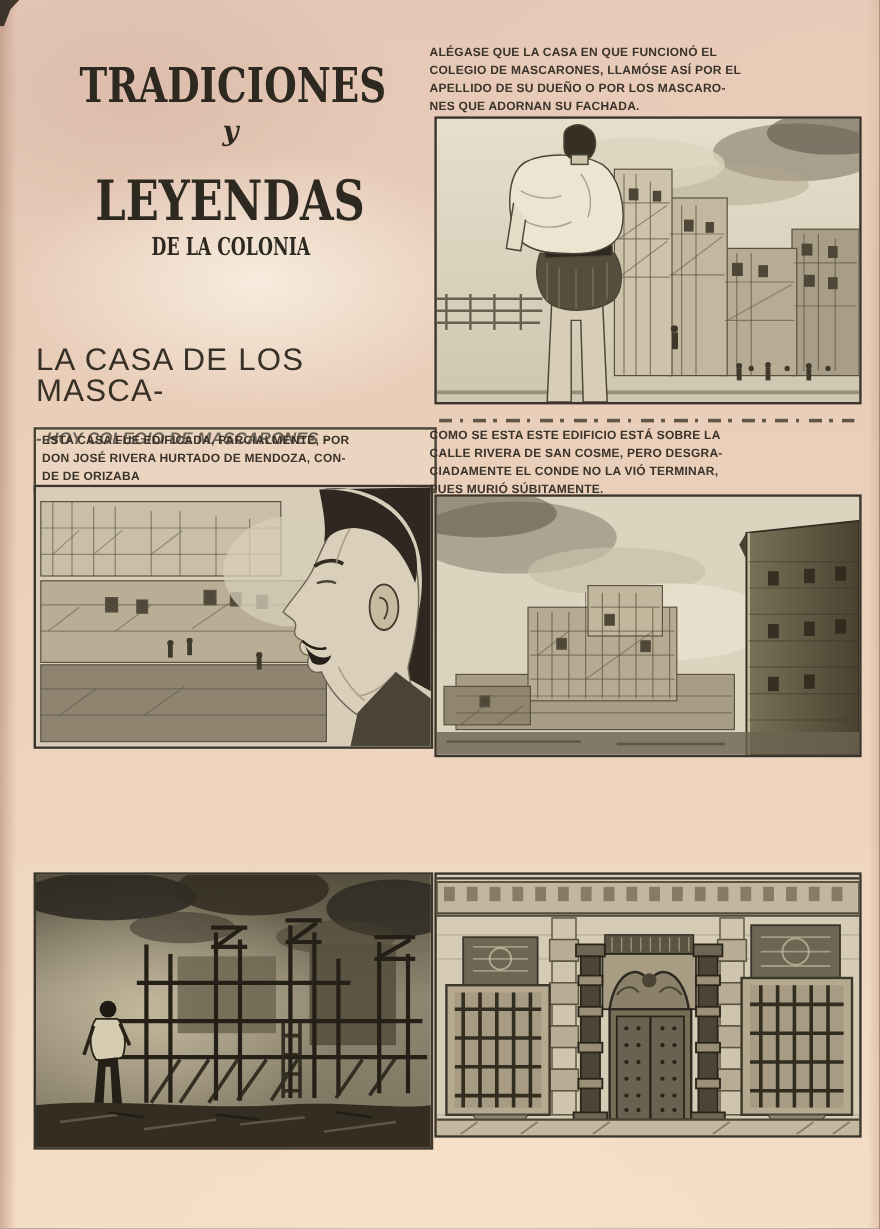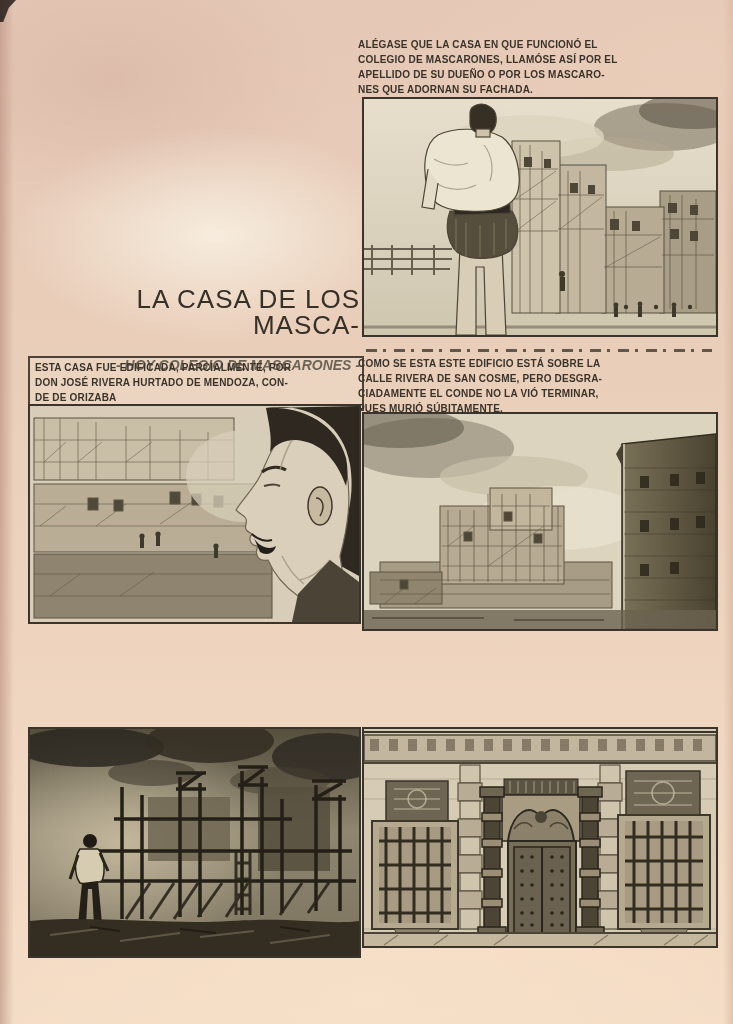--- a/index.html
+++ b/index.html
@@ -19,40 +19,45 @@
     clip-path:polygon(0 0,100% 0,55% 35%,20% 100%,0 100%);opacity:.85;}
   
   .masthead{position:absolute;left:42px;top:52px;width:300px;text-align:center;color:#2e2920;}
   .bl{font-family:"DejaVu Serif",serif;font-weight:bold;display:inline-block;
       transform:scaleX(.84) scaleY(1.08);transform-origin:50% 50%;letter-spacing:0px;}
   .mast-line1{font-size:37px;line-height:38px;}
   .mast-conj{font-family:"DejaVu Serif",serif;font-style:italic;font-weight:bold;font-size:23px;vertical-align:6px;}
   .mast-line2{font-size:43px;line-height:44px;margin-top:16px;}
   .mast-line3{font-size:19px;line-height:20px;margin-top:6px;letter-spacing:2px;transform:scaleX(.9);}
   
-  .headline{position:absolute;left:30px;top:286px;width:330px;text-align:right;color:#363026;}
+  .headline{position:absolute;left:30px;top:286px;width:330px;text-align:left;color:#363026;}
   .headline .h1{font-size:26px;line-height:26px;letter-spacing:1px;}
   .headline .h2{font-size:26px;line-height:25px;letter-spacing:1px;}
   .headline .sub{font-size:14px;line-height:15px;font-style:italic;font-weight:600;margin-top:20px;color:#3d372c;}
   
   .cap{position:absolute;font-weight:600;font-size:10px;line-height:15px;
        letter-spacing:.2px;color:#3a332a;white-space:pre-line;}
   .cap-box{border:2px solid #4a4336;padding:2px 5px 4px 5px;background:rgba(244,230,212,.25);}
   
   .panel{position:absolute;border:2px solid #3a342a;background:#dcd3bf;box-sizing:border-box;}
   .panel svg{display:block;width:100%;height:100%;}
   .dash-divider{position:absolute;left:366px;top:349px;width:346px;height:3px;opacity:.85;
     background:repeating-linear-gradient(90deg,#4a4336 0 11px,rgba(0,0,0,0) 11px 17px,#4a4336 17px 20px,rgba(0,0,0,0) 20px 28px);}
 </style>
 </head>
 <body>
 
 <div id="page">
   <div class="corner-mark"></div>
 
+  <div class="masthead">
+    <div class="mast-line1"><span class="bl">TRADICIONES</span> <span class="mast-conj">y</span></div>
+    <div class="mast-line2"><span class="bl">LEYENDAS</span></div>
+    <div class="mast-line3"><span class="bl">DE LA COLONIA</span></div>
+  </div>
 
   <div class="cap" style="left:358px;top:37px;width:362px;">ALÉGASE QUE LA CASA EN QUE FUNCIONÓ EL
 COLEGIO DE MASCARONES, LLAMÓSE ASÍ POR EL
 APELLIDO DE SU DUEÑO O POR LOS MASCARO-
 NES QUE ADORNAN SU FACHADA.</div>
 
   <div class="panel" style="left:362px;top:97px;width:356px;height:240px;">
     <svg viewBox="0 0 352 236" preserveAspectRatio="none">
       <defs>
         <linearGradient id="p1sky" x1="0" y1="0" x2="0" y2="1">

